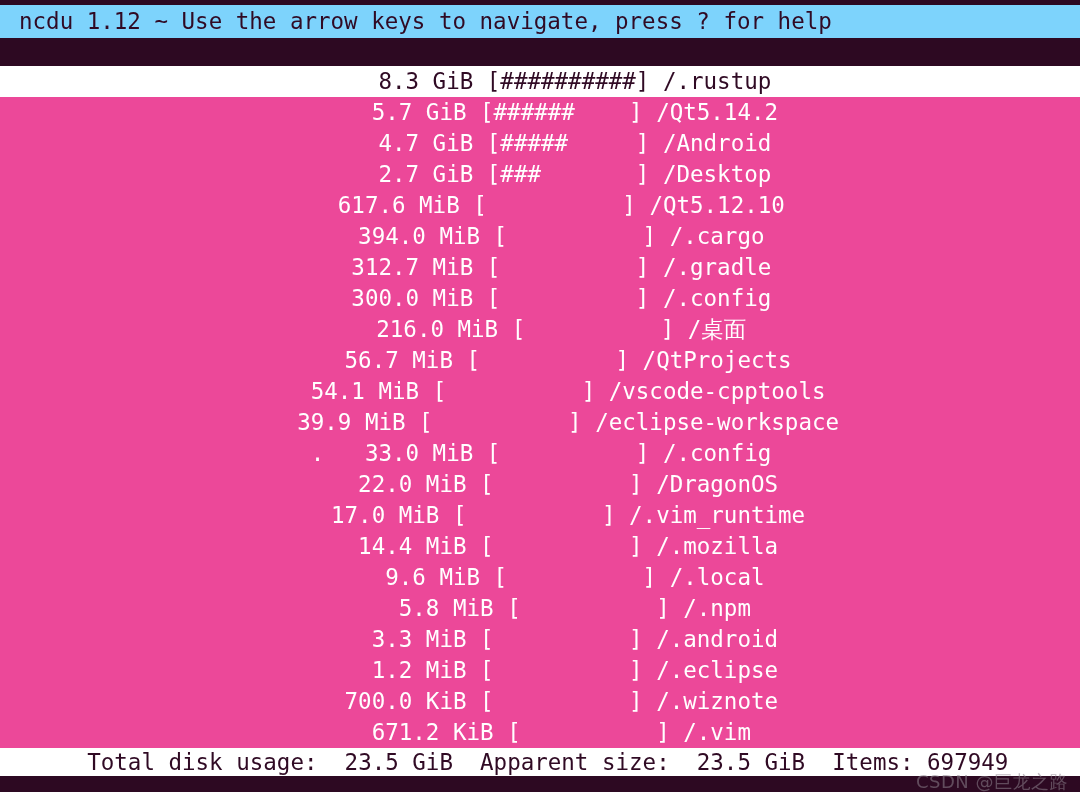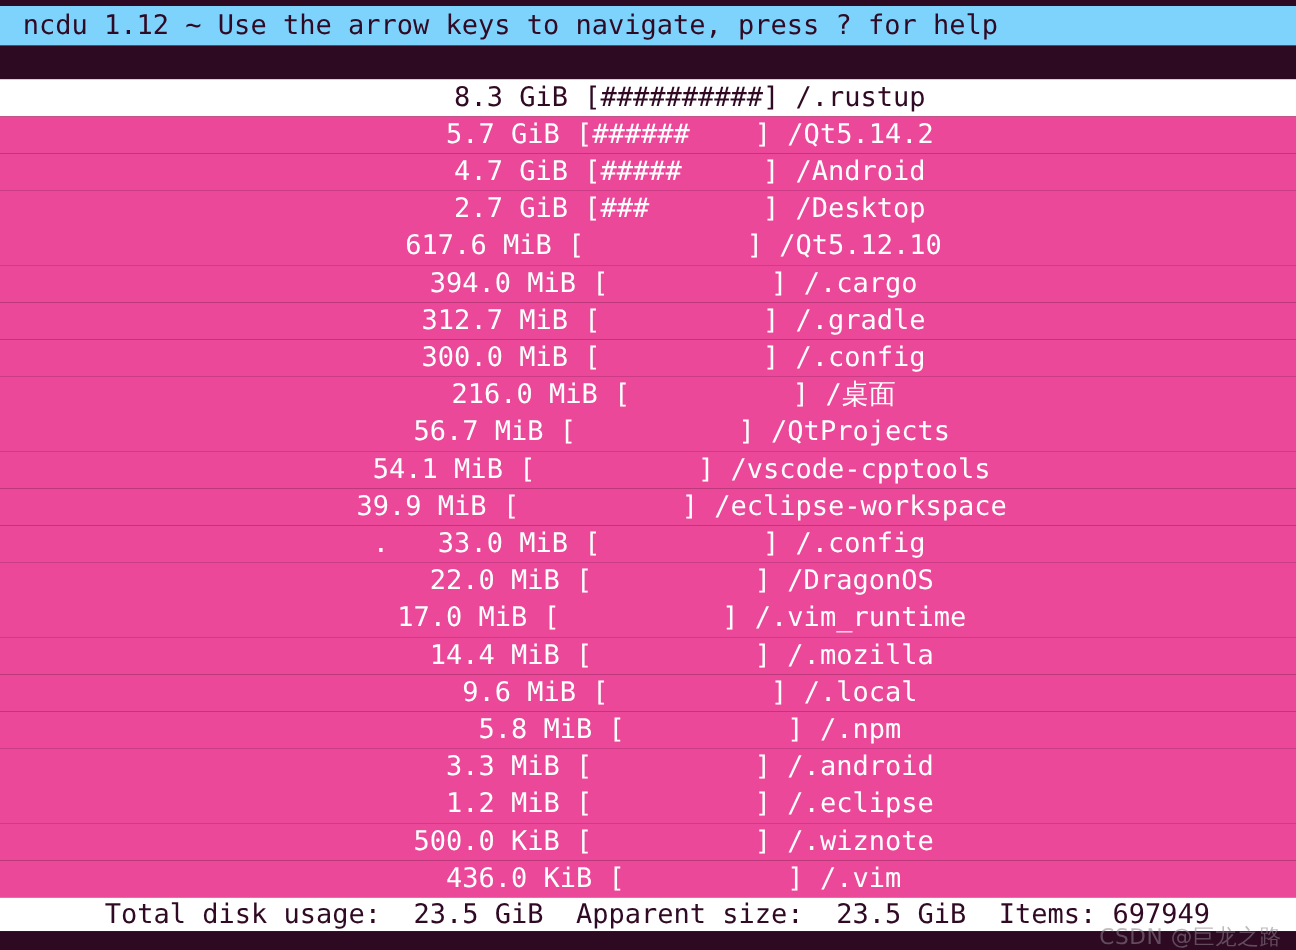--- a/index.html
+++ b/index.html
@@ -139,22 +139,22 @@
       <div class="row"><span> </span><span>   54.1 MiB </span><span>[          ] </span><span>/vscode-cpptools</span></div>
       <div class="row"><span> </span><span>   39.9 MiB </span><span>[          ] </span><span>/eclipse-workspace</span></div>
       <div class="row"><span>.</span><span>   33.0 MiB </span><span>[          ] </span><span>/.config</span></div>
       <div class="row"><span> </span><span>   22.0 MiB </span><span>[          ] </span><span>/DragonOS</span></div>
       <div class="row"><span> </span><span>   17.0 MiB </span><span>[          ] </span><span>/.vim_runtime</span></div>
       <div class="row"><span> </span><span>   14.4 MiB </span><span>[          ] </span><span>/.mozilla</span></div>
       <div class="row"><span> </span><span>    9.6 MiB </span><span>[          ] </span><span>/.local</span></div>
       <div class="row"><span> </span><span>    5.8 MiB </span><span>[          ] </span><span>/.npm</span></div>
       <div class="row"><span> </span><span>    3.3 MiB </span><span>[          ] </span><span>/.android</span></div>
       <div class="row"><span> </span><span>    1.2 MiB </span><span>[          ] </span><span>/.eclipse</span></div>
-      <div class="row"><span> </span><span>  500.0 KiB </span><span>[          ] </span><span>/.wiznote</span></div>
-      <div class="row"><span> </span><span>  436.0 KiB </span><span>[          ] </span><span>/.vim</span></div>
+      <div class="row"><span> </span><span>  700.0 KiB </span><span>[          ] </span><span>/.wiznote</span></div>
+      <div class="row"><span> </span><span>  671.2 KiB </span><span>[          ] </span><span>/.vim</span></div>
     </div>
 
   <div class="statusbar"> Total disk usage:  23.5 GiB  Apparent size:  23.5 GiB  Items: 697949</div>
 
   <div class="bottomfill"></div>
 
   <div class="watermark">CSDN @巨龙之路</div>
 
 </div>
 

